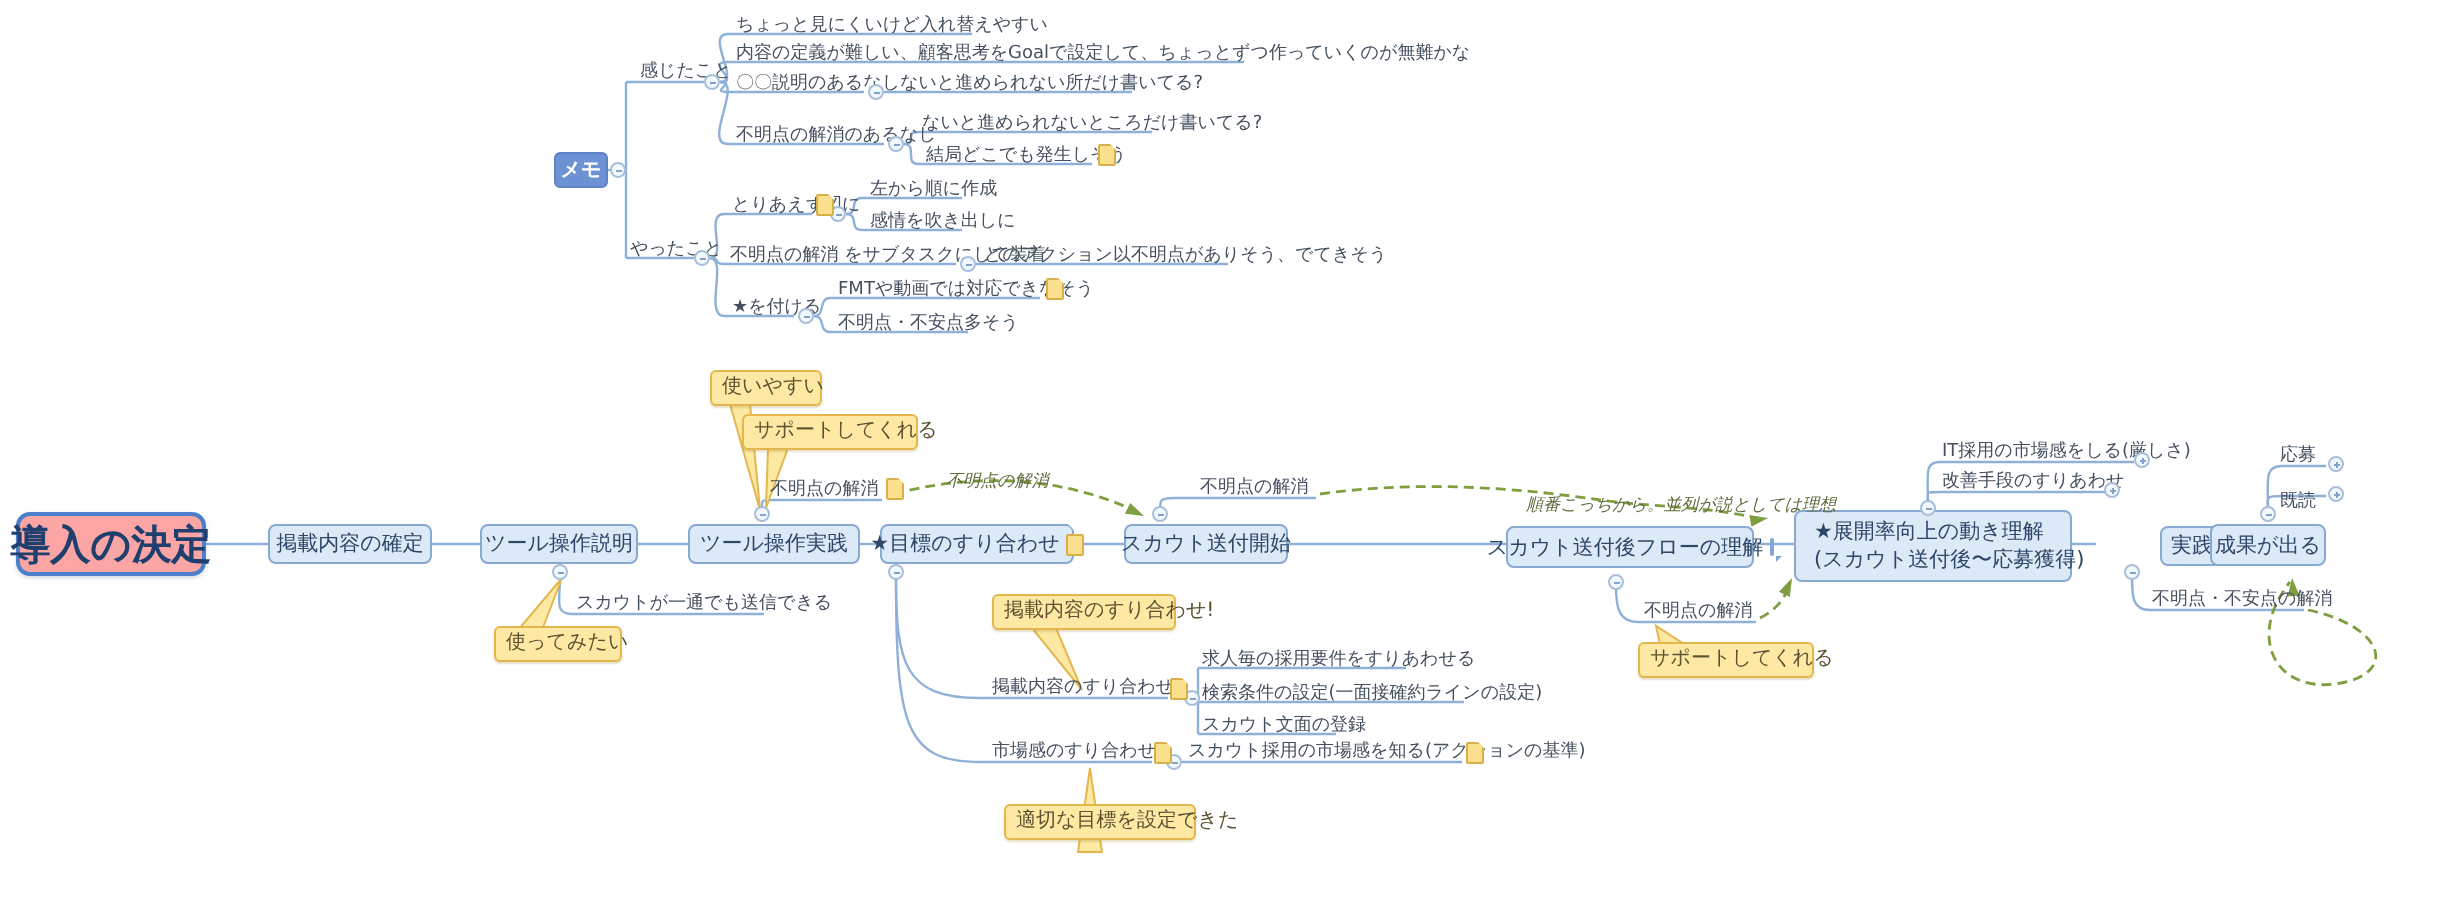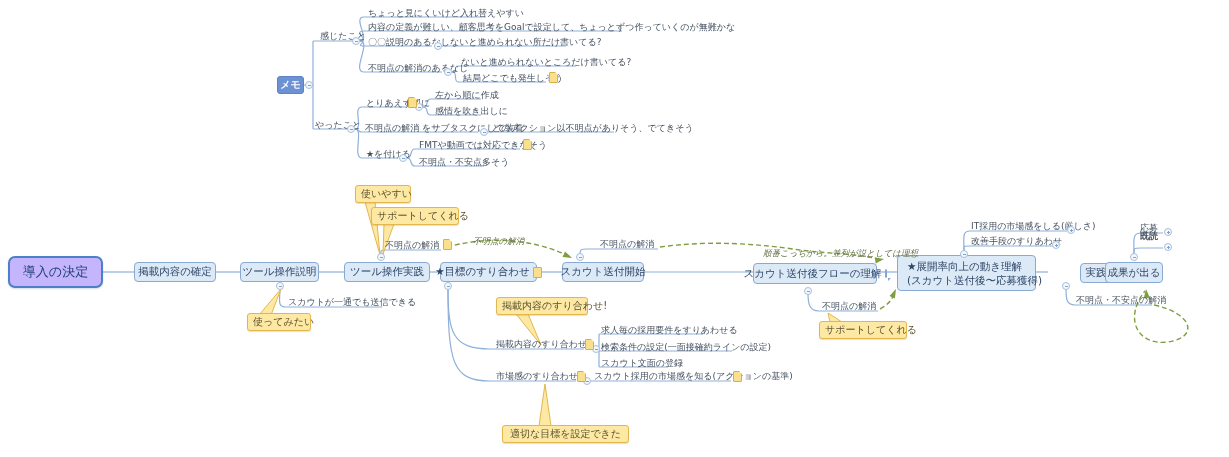--- a/index.html
+++ b/index.html
@@ -6,22 +6,22 @@
   body { background:#fff; font-family:"DejaVu Sans","Liberation Sans",sans-serif; }
   #canvas { position:relative; width:1229px; height:457px; background:#ffffff; overflow:hidden; }
   #wires { position:absolute; left:0; top:0; z-index:1; }
 
   .leaf { position:absolute; z-index:3; font-size:9px; line-height:10px; color:#44505F; white-space:nowrap;text-align:center; }
   .ilabel { position:absolute; z-index:3; font-size:8.5px; line-height:10px; font-style:italic; color:#5D6B3C; white-space:nowrap; }
 
   .box { position:absolute; z-index:3; background:#DCE9F6; border:1.2px solid #87A9D2; border-radius:4px;
          color:#2E4668; font-size:10.5px; display:flex; align-items:center; justify-content:center;
          white-space:nowrap; gap:3px; }
-  .rootbox { border:2.4px solid #4D7EC8; border-radius:7px; font-size:13px; font-weight:normal; color:#1F3F6E;
-             background:#c4b5fd; box-shadow:0 1px 2px rgba(80,110,160,.25); }
+  .rootbox { border:2.4px solid #4D7EC8; border-radius:7px; font-size:20px; font-weight:bold; color:#1F3F6E;
+             background:#fca5a5; box-shadow:0 1px 2px rgba(80,110,160,.25); }
   .memobox { position:absolute; z-index:3; background:#6C92D4; border:1px solid #5D83C5; border-radius:3px;
              color:#fff; font-size:10px; font-weight:bold; display:flex; align-items:center; justify-content:center;font-family:Liberation Serif, serif; }
   .twoline { flex-direction:column; align-items:flex-start; justify-content:center; gap:1px; padding-left:9px; font-size:10.5px; line-height:13px; }
 
   .callout { position:absolute; z-index:4; background:#FDE9A4; border:1px solid #E3B74D; border-radius:3px;
              color:#5C5130; font-size:10px; line-height:15.5px; text-align:center; padding:0 5px; white-space:nowrap;
              box-shadow:0 1px 1px rgba(160,130,40,.25); }
 
   .circ { position:absolute; z-index:5; width:8px; height:8px; border:1px solid #A7BEDC; border-radius:50%; background:#F3F8FD; }
   .circ::after { content:""; position:absolute; left:1.5px; right:1.5px; top:2.7px; height:1px; background:#7FA3CC; }
@@ -161,30 +161,30 @@
   <div class="leaf" style="left:496px;top:339px;">掲載内容のすり合わせ</div>
   <div class="leaf" style="left:601px;top:325px;">求人毎の採用要件をすりあわせる</div>
   <div class="leaf" style="left:601px;top:342px;">検索条件の設定(一面接確約ラインの設定)</div>
   <div class="leaf" style="left:601px;top:358px;">スカウト文面の登録</div>
   <div class="leaf" style="left:496px;top:371px;">市場感のすり合わせ</div>
   <div class="leaf" style="left:594px;top:371px;">スカウト採用の市場感を知る(アクションの基準)</div>
   <div class="leaf" style="left:971px;top:221px;">IT採用の市場感をしる(厳しさ)</div>
   <div class="leaf" style="left:971px;top:236px;">改善手段のすりあわせ</div>
   <div class="leaf" style="left:1076px;top:295px;">不明点・不安点の解消</div>
   <div class="leaf" style="left:1140px;top:223px;">応募</div>
-  <div class="leaf" style="left:1140px;top:231px;font-weight:bold;">既読</div>
+  <div class="leaf" style="left:1140px;top:246px;">既読</div>
 
   <div class="ilabel" style="left:473px;top:236px;">不明点の解消</div>
   <div class="ilabel" style="left:763px;top:248px;">順番こっちから。並列が説としては理想</div>
 
   <div class="callout" style="left:247px;top:313px;width:64px;height:18px;">使ってみたい</div>
   <div class="callout" style="left:355px;top:185px;width:56px;height:18px;">使いやすい</div>
   <div class="callout" style="left:371px;top:207px;width:88px;height:18px;">サポートしてくれる</div>
   <div class="callout" style="left:496px;top:297px;width:92px;height:18px;">掲載内容のすり合わせ!</div>
-  <div class="callout" style="left:502px;top:425px;width:127px;height:18px;">適切な目標を設定できた</div>
+  <div class="callout" style="left:502px;top:402px;width:96px;height:18px;">適切な目標を設定できた</div>
   <div class="callout" style="left:819px;top:321px;width:88px;height:18px;">サポートしてくれる</div>
 
   <span class="circ" style="left:305px;top:81px;"></span>
   <span class="circ" style="left:352px;top:37px;"></span>
   <span class="circ" style="left:434px;top:42px;"></span>
   <span class="circ" style="left:444px;top:68px;"></span>
   <span class="circ" style="left:347px;top:125px;"></span>
   <span class="circ" style="left:415px;top:103px;"></span>
   <span class="circ" style="left:480px;top:128px;"></span>
   <span class="circ" style="left:399px;top:154px;"></span>

